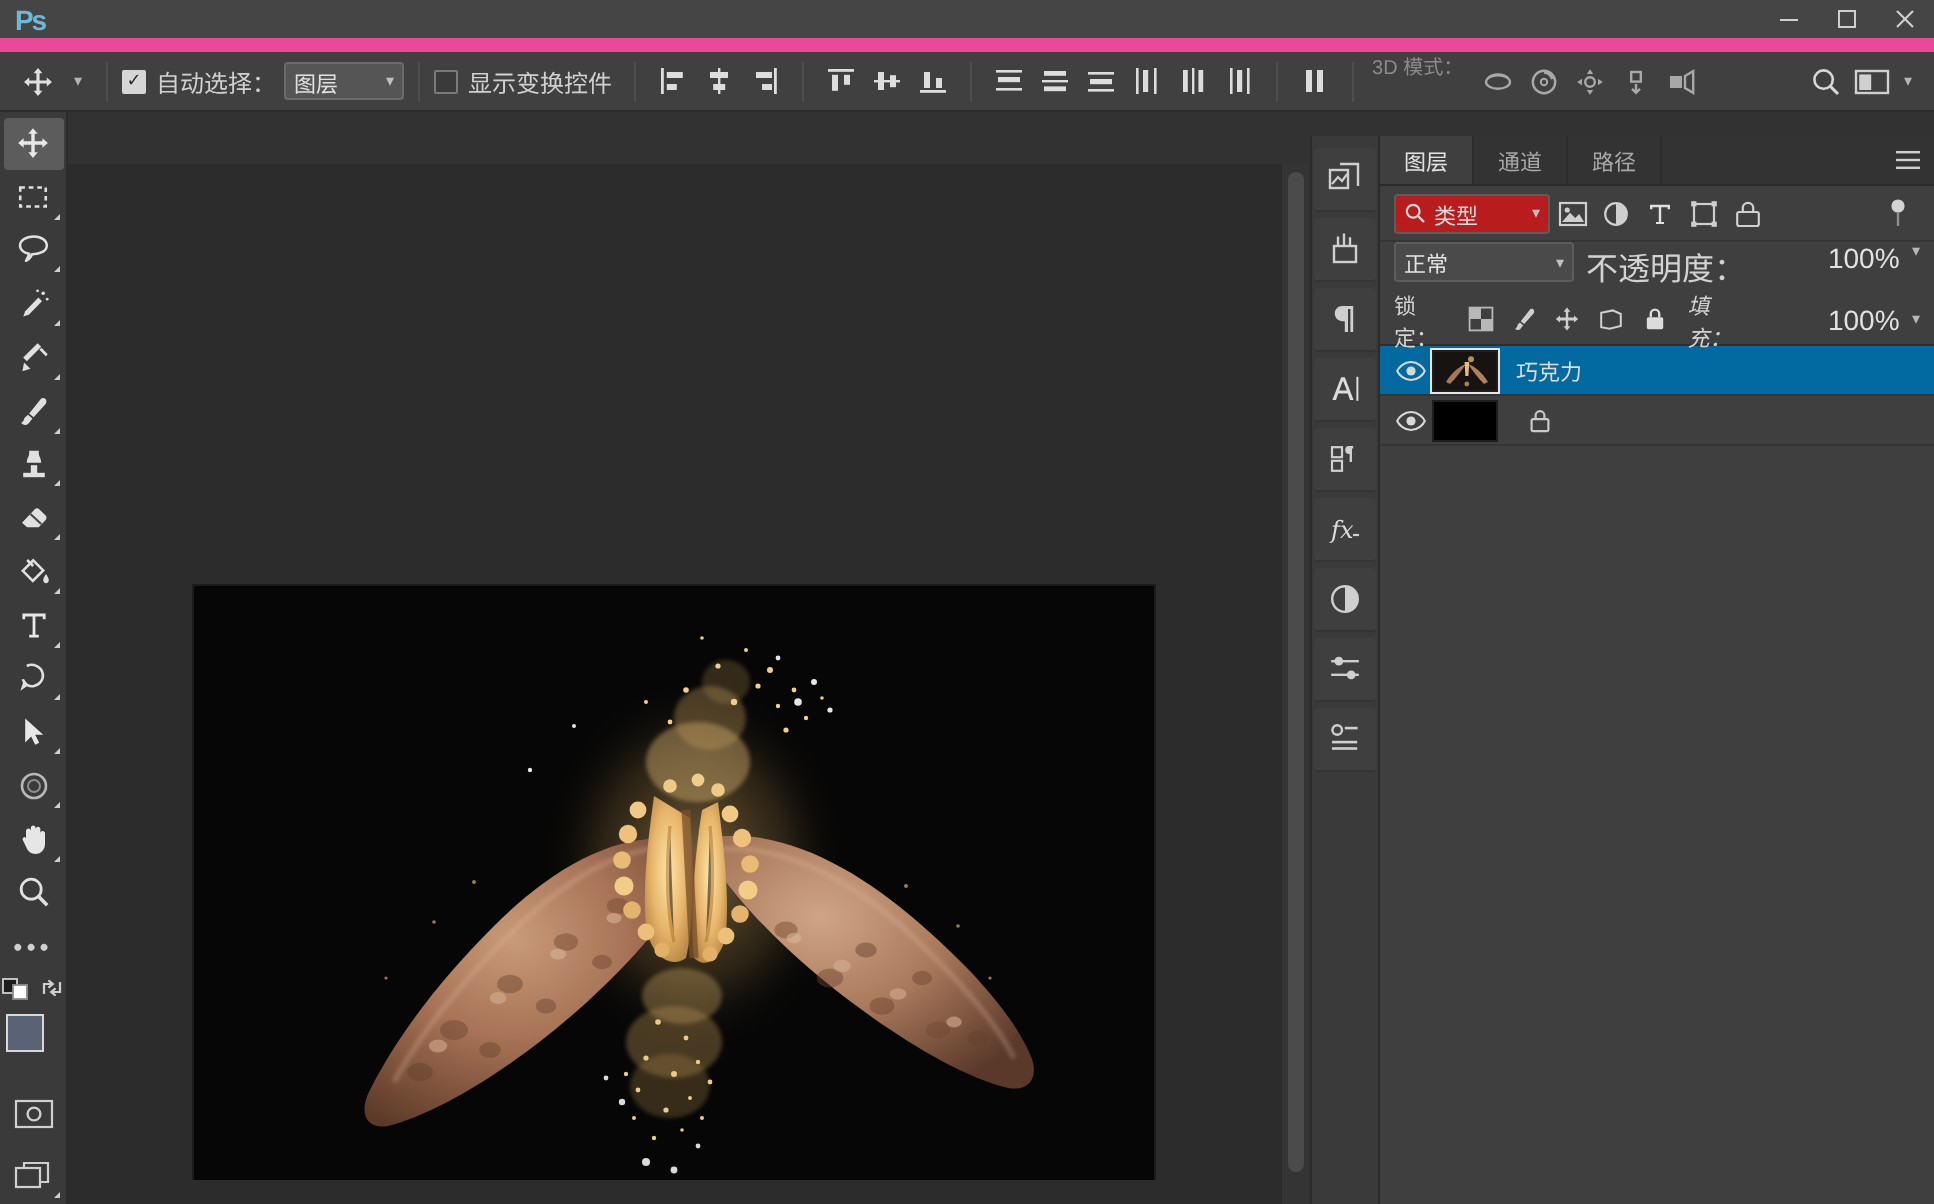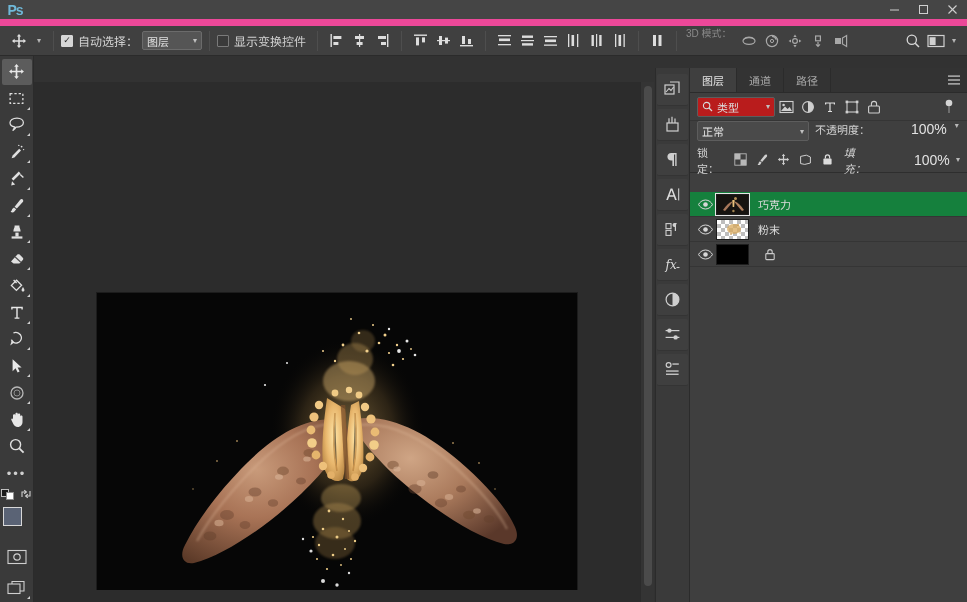--- a/index.html
+++ b/index.html
@@ -183,40 +183,40 @@
 
   .blendrow {
     height: 26px; display: flex; padding: 0 7px; gap: 6px;
   }
   .blend-select {
     height: 20px; width: 112px; background: #4a4a4a; border: 1px solid #5d5d5d;
     border-radius: 2px; display: flex; align-items: center; padding: 0 4px;
     font-size: 11px; color: #e2e2e2;
   }
   .blend-select .val { flex: 1; }
-  .opa-label { font-size: 11px; color: #d2d2d2; white-space: nowrap; }
+  .opa-label { font-size: 16px; color: #d2d2d2; white-space: nowrap; }
   .opa-val {
     font-size: 14px; color: #e2e2e2; min-width: 34px; text-align: right; margin-left: 35px;
   }
   .stepper { font-size: 8px; color: #b8b8b8; margin-left: 2px; }
 
   .lockrow {
     height: 26px; display: flex; align-items: center; padding: 0 7px; gap: 6px;
     border-bottom: 1px solid #2e2e2e;
   }
   .lock-label { font-size: 11px; color: #d2d2d2; }
   .lock-ico { width: 18px; height: 18px; display: flex; align-items: center; justify-content: center; }
 
   .layerlist { padding-top: 0; }
   .layerrow {
     height: 25px; display: flex; align-items: center;
     border-bottom: 1px solid #353535; padding-left: 4px;
     background: #3f3f3f;
   }
-  .layerrow.selected { background: #15803d; margin-top: 19px; }
+  .layerrow.selected { background: #0369a1; }
   .eye { width: 22px; display: flex; align-items: center; justify-content: center; }
   .thumb {
     width: 33px; height: 21px; margin-right: 9px; position: relative;
     border: 1px solid #1e1e1e; overflow: hidden; flex: none;
   }
   .thumb.sel-border { outline: 1px solid #e6e6e6; outline-offset: 0px; }
   .checker {
     position: absolute; inset: 0;
     background-image:
       linear-gradient(45deg, #bdbdbd 25%, transparent 25%, transparent 75%, #bdbdbd 75%),
@@ -952,39 +952,20 @@
               <path d="M17 6 C20 7 24 10 27 15 L25 16 C22 13 19 9 17 6 Z" fill="#b0805f"></path>
               <path d="M15.3 5 L17.6 5 L17.2 12 L15.7 12 Z" fill="#e9c07a"></path>
               <circle cx="18.5" cy="3.6" r="1.5" fill="#ddb26c" opacity="0.8"></circle>
               <circle cx="16.4" cy="16" r="1.2" fill="#ddb26c" opacity="0.7"></circle>
             </svg>
           </div>
           <div class="layername">巧克力</div>
           <div class="lockicon"></div>
         </div>
 
-        <div class="layerrow">
-          <div class="eye">
-            <svg width="15" height="11" viewBox="0 0 15 11">
-                <path d="M7.5 1 C11 1 13.6 3.6 14.4 5.5 C13.6 7.4 11 10 7.5 10 C4 10 1.4 7.4 0.6 5.5 C1.4 3.6 4 1 7.5 1 Z" fill="none" stroke="#d8d8d8" stroke-width="1"></path>
-                <circle cx="7.5" cy="5.5" r="2.3" fill="#d8d8d8"></circle>
-              </svg>
-          </div>
-          <div class="thumb">
-            <div class="checker"></div>
-            <svg width="33" height="21" viewBox="0 0 33 21" style="position:absolute;inset:0">
-              <ellipse cx="17" cy="9" rx="7" ry="5" fill="#d9a95c" opacity="0.75"></ellipse>
-              <circle cx="21" cy="5" r="1" fill="#c8923f" opacity="0.85"></circle>
-              <circle cx="14" cy="14" r="0.9" fill="#c8923f" opacity="0.8"></circle>
-              <circle cx="23" cy="13" r="0.7" fill="#c8923f" opacity="0.7"></circle>
-            </svg>
-          </div>
-          <div class="layername">粉末</div>
-          <div class="lockicon"></div>
-        </div>
 
         <div class="layerrow">
           <div class="eye">
             <svg width="15" height="11" viewBox="0 0 15 11">
                 <path d="M7.5 1 C11 1 13.6 3.6 14.4 5.5 C13.6 7.4 11 10 7.5 10 C4 10 1.4 7.4 0.6 5.5 C1.4 3.6 4 1 7.5 1 Z" fill="none" stroke="#d8d8d8" stroke-width="1"></path>
                 <circle cx="7.5" cy="5.5" r="2.3" fill="#d8d8d8"></circle>
               </svg>
           </div>
           <div class="thumb">
             <div style="position:absolute;inset:0;background:#000"></div>

